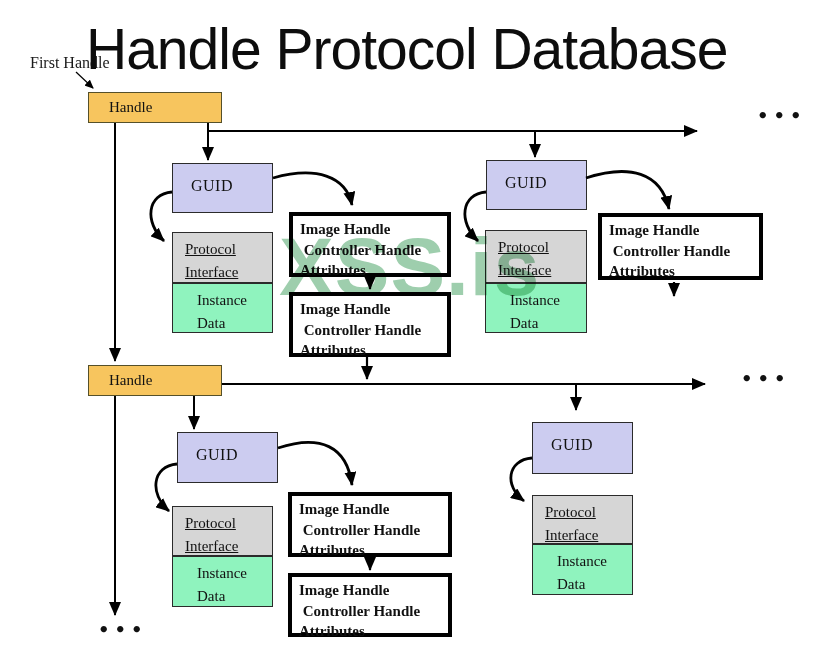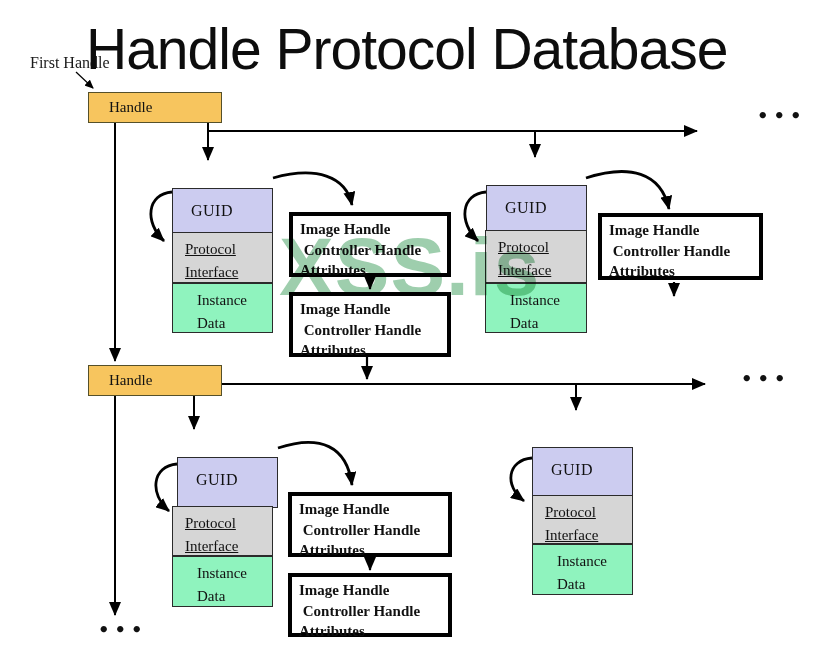--- a/index.html
+++ b/index.html
@@ -18,21 +18,21 @@
     font-size:16px;color:#1a1a1a;white-space:nowrap;
   }
   .box{position:absolute;z-index:10;font-size:15px;line-height:1.5;}
   .prewrap{white-space:pre-wrap;}
   .handle{
     background:var(--handle-fill);border:1.5px solid var(--handle-border);
     display:flex;align-items:center;padding-left:20px;
   }
   .guid{
     background:var(--guid-fill);border:1px solid var(--node-border);
-    padding:10px 0 0 18px;font-size:16px;letter-spacing:.5px;margin-top:25px;
+    padding:10px 0 0 18px;font-size:16px;letter-spacing:.5px;
   }
   .protocol{
     background:var(--protocol-fill);border:1px solid var(--node-border);
     padding:5px 0 0 12px;
     text-decoration:underline;
   }
   .instance{
     background:var(--instance-fill);border:1px solid var(--node-border);
     padding:5px 0 0 24px;
   }

